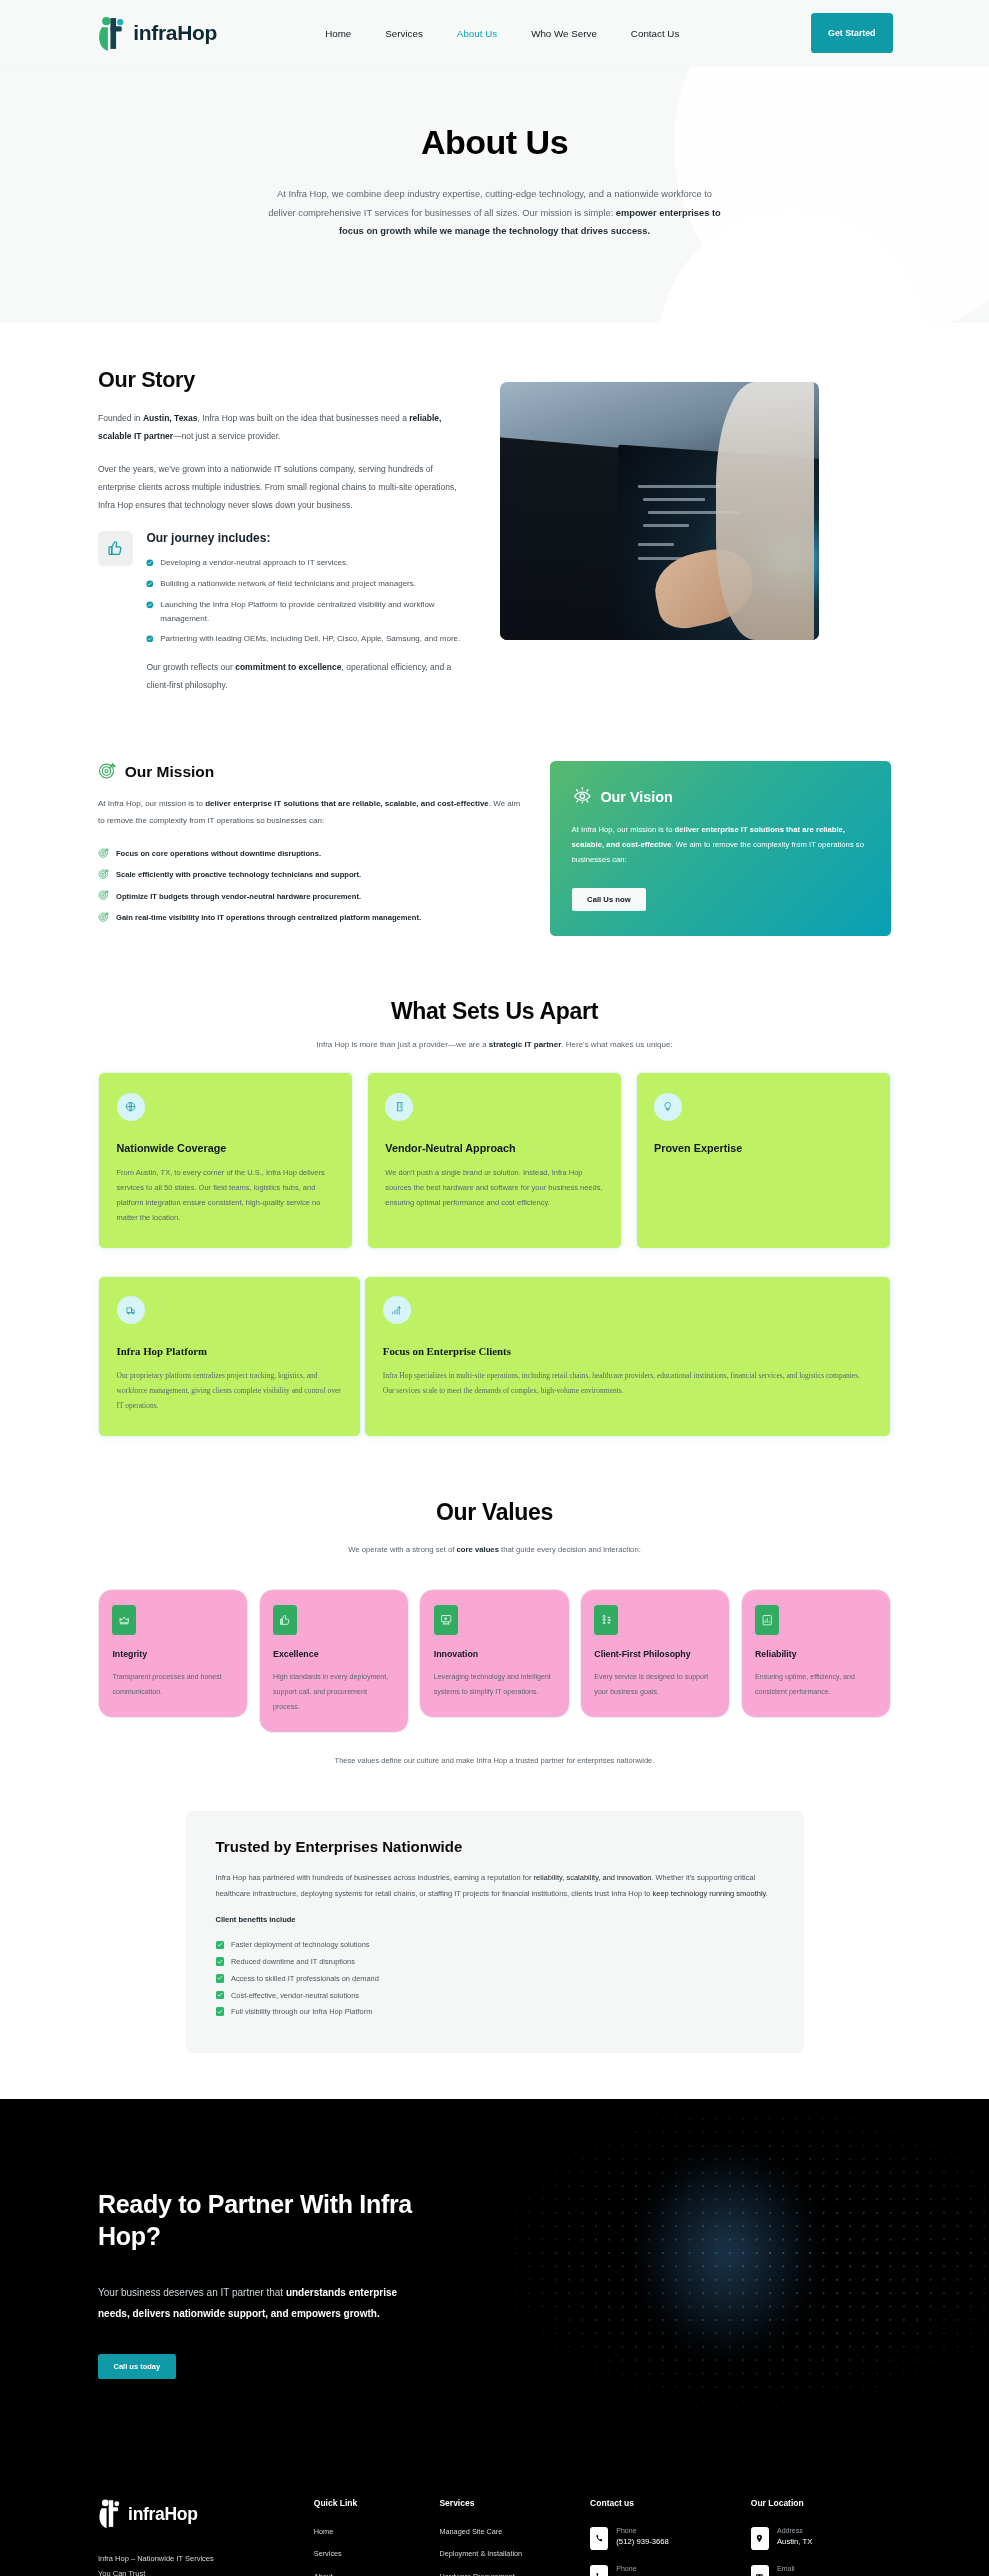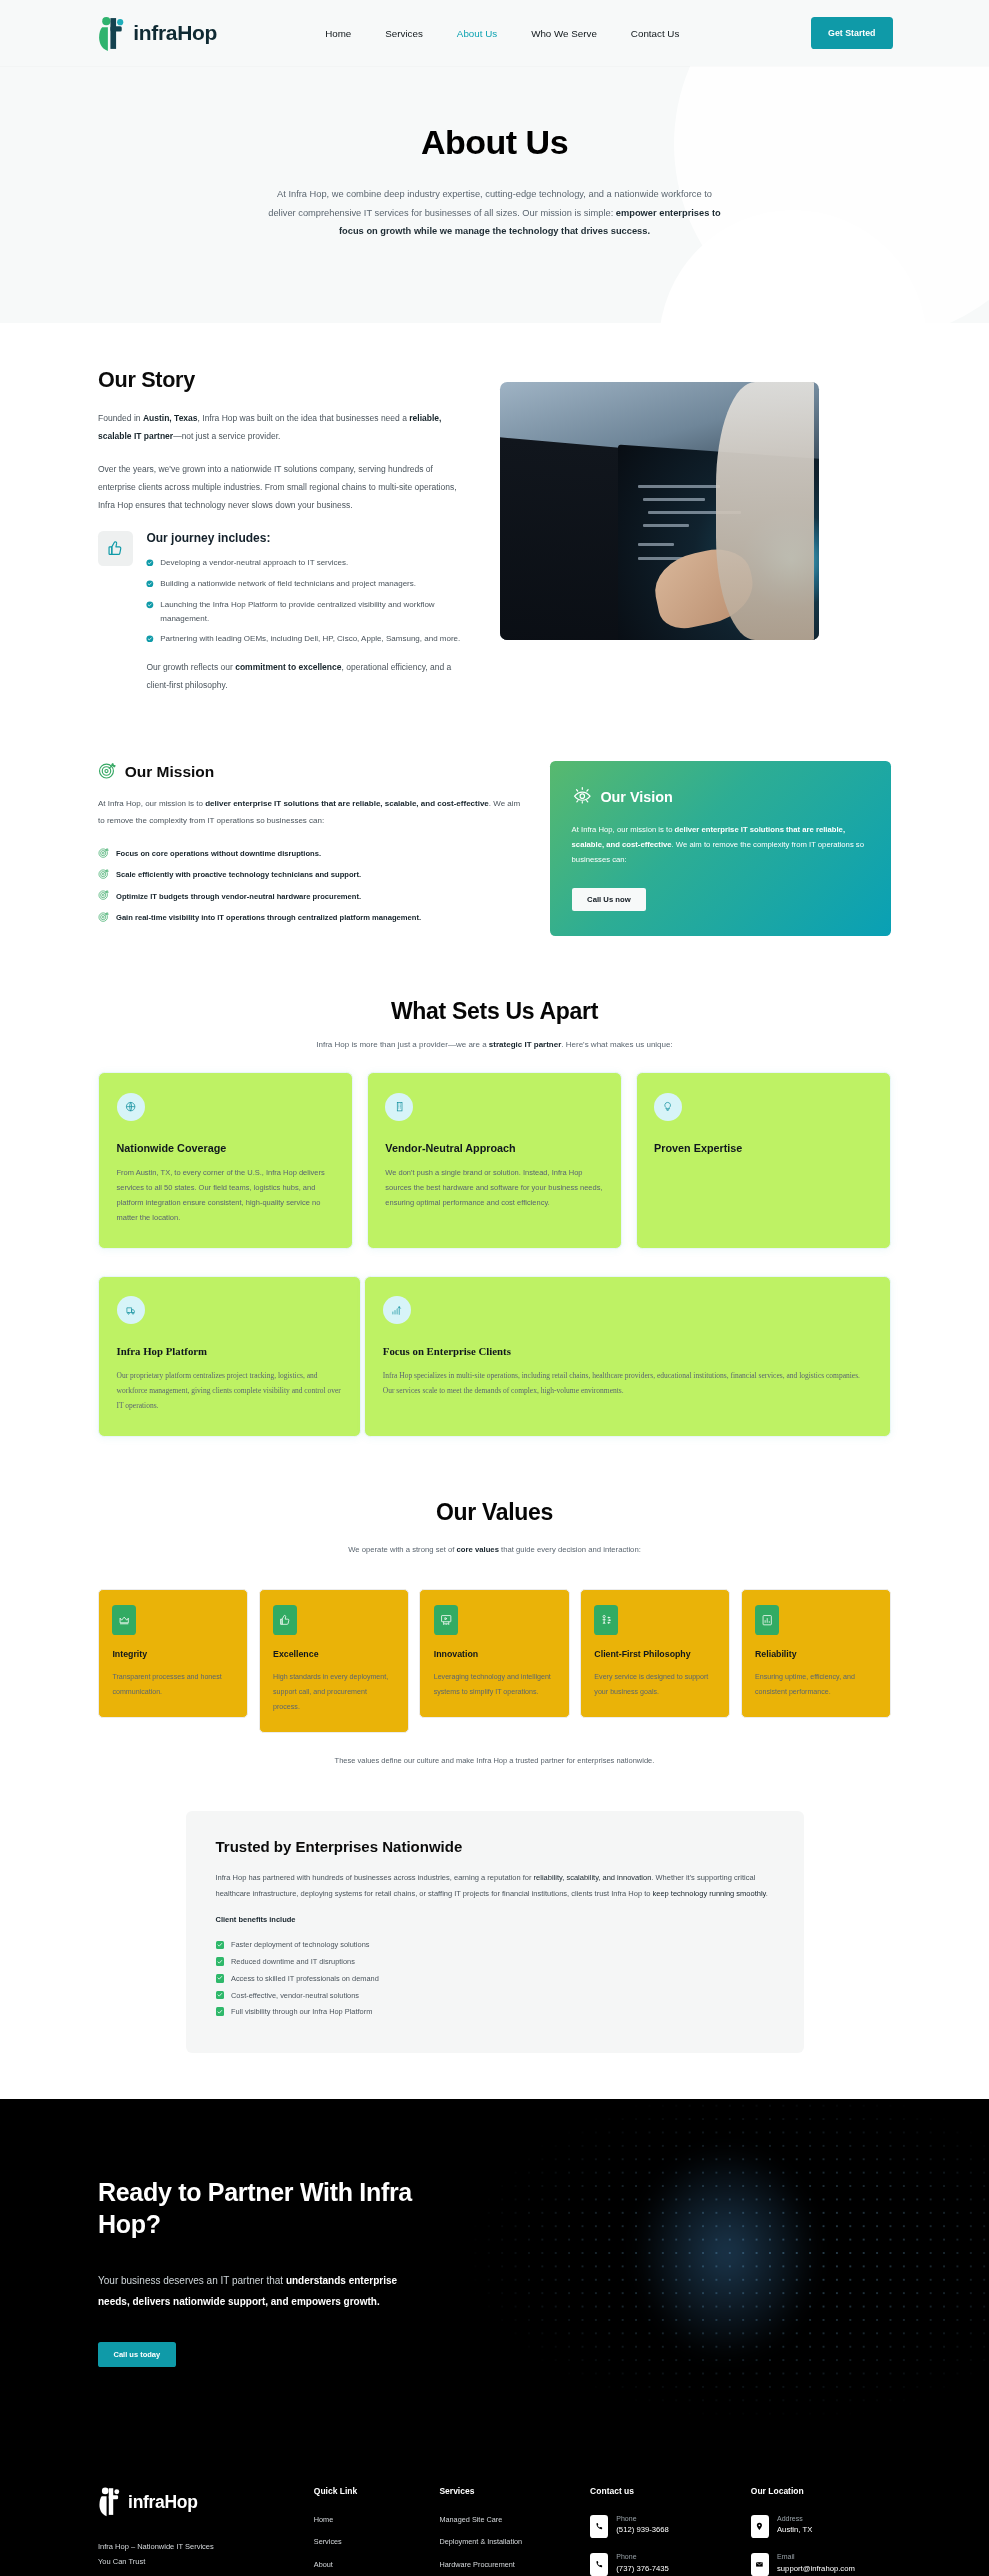--- a/index.html
+++ b/index.html
@@ -40,21 +40,21 @@
   }
   .nav-links a.active { color: #0da3b2; }
   .cta-btn {
     margin-left: auto;
     background: #0f9aa8;
     color: #fff;
     border: none;
     font-size: 8.8px;
     font-weight: 600;
     padding: 0 17.5px;
-    height: 32px;
+    height: 40px;
     border-radius: 3.6px;
     cursor: pointer;
     font-family: inherit;
   }
 
   
   .hero {
     background: #f7f9f9;
     position: relative;
     padding: 57px 0 82px;
@@ -218,21 +218,21 @@
   .card h3 { font-size: 10.8px; font-weight: 700; color:#10171d; margin-bottom: 11.3px; }
   .card p { font-size: 7.5px; line-height: 2.0; color:#5b6670; }
 
   
   .values { padding: 31px 98px 20.6px; text-align:center; }
   .values h2 { font-size: 23px; font-weight:700; color:#060606; letter-spacing:-0.3px; margin-bottom: 15.5px;}
   .values .sub { font-size:7.7px; color:#5b6670; line-height:2.2; margin-bottom: 30px; }
   .values .sub b { color:#16232b; font-weight:700; }
   .vgrid { display:grid; grid-template-columns: repeat(5, 1fr); gap: 10.3px; text-align:left; align-items:start;}
   .vcard {
-    background:#eab308; border:0.5px solid #ececec; border-radius: 5px;
+    background:#f9a8d4; border:0.5px solid #ececec; border-radius: 14px;
     padding: 15.5px 13.4px 17.5px;
   }
   .vcard .vic {
     width:24px; height:30px; border-radius:3.6px; background:#32ab63;
     display:flex;align-items:center;justify-content:center; margin-bottom:13.4px;
   }
   .vcard h3 { font-size:8.8px; font-weight:700; color:#10171d; margin-bottom: 11.3px;}
   .vcard p { font-size:7.1px; line-height:2.1; color:#5b6670; }
   .values .foot { font-size:7.5px; color:#59636c; margin-top: 23px; }
 
@@ -271,21 +271,21 @@
     mask-image: radial-gradient(ellipse 392px 216px at 78% 45%, #000 0%, rgba(0,0,0,.55) 45%, transparent 78%);
   }
   .bigcta .glow {
     position:absolute; right: 170px; top: 46px; width: 185px; height: 216px;
     background: radial-gradient(ellipse at center, rgba(60,120,170,.45), rgba(0,0,0,0) 70%);
     filter: blur(10.3px);
   }
   .bigcta-inner { position:relative; z-index: 2; }
   .bigcta h2 {
     font-size: 25px; font-weight: 700; color:#fff; line-height: 1.28; margin-bottom: 30px;
-    max-width: 319px; letter-spacing: -0.3px;
+    max-width: 319px; letter-spacing: -0.3px; margin-top: 12px;
   }
   .bigcta p { font-size: 10px; line-height: 2.1; color:#cfd6da; max-width: 319px; margin-bottom: 30px; }
   .bigcta p b { color:#fff; font-weight:700; }
   .bigcta button {
     background:#0f9aa8; color:#fff; border:none; font-size:7.5px; font-weight:700;
     padding: 8.2px 15.5px; border-radius: 2.6px; cursor:pointer; font-family:inherit;
   }
 
   
   footer {

